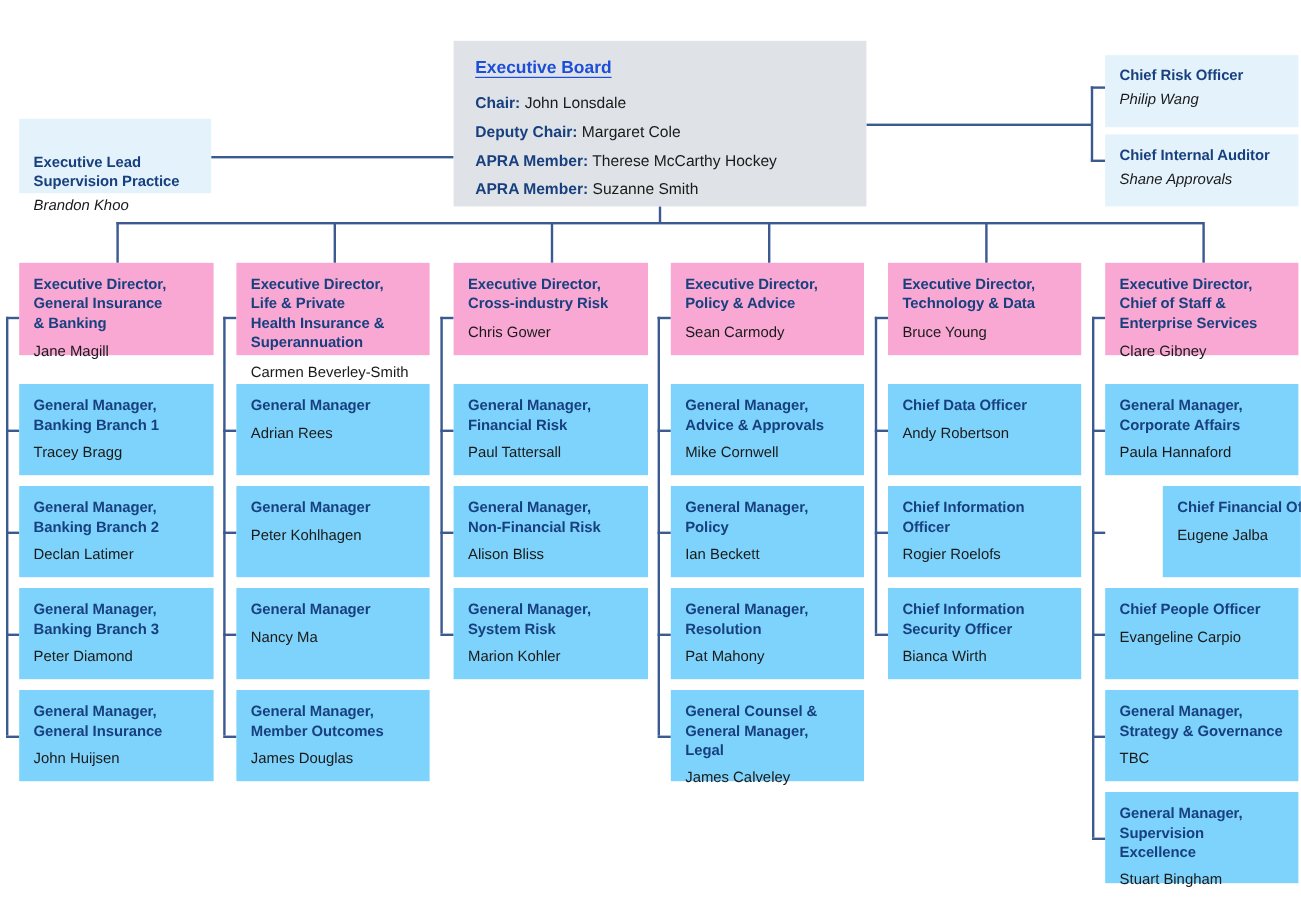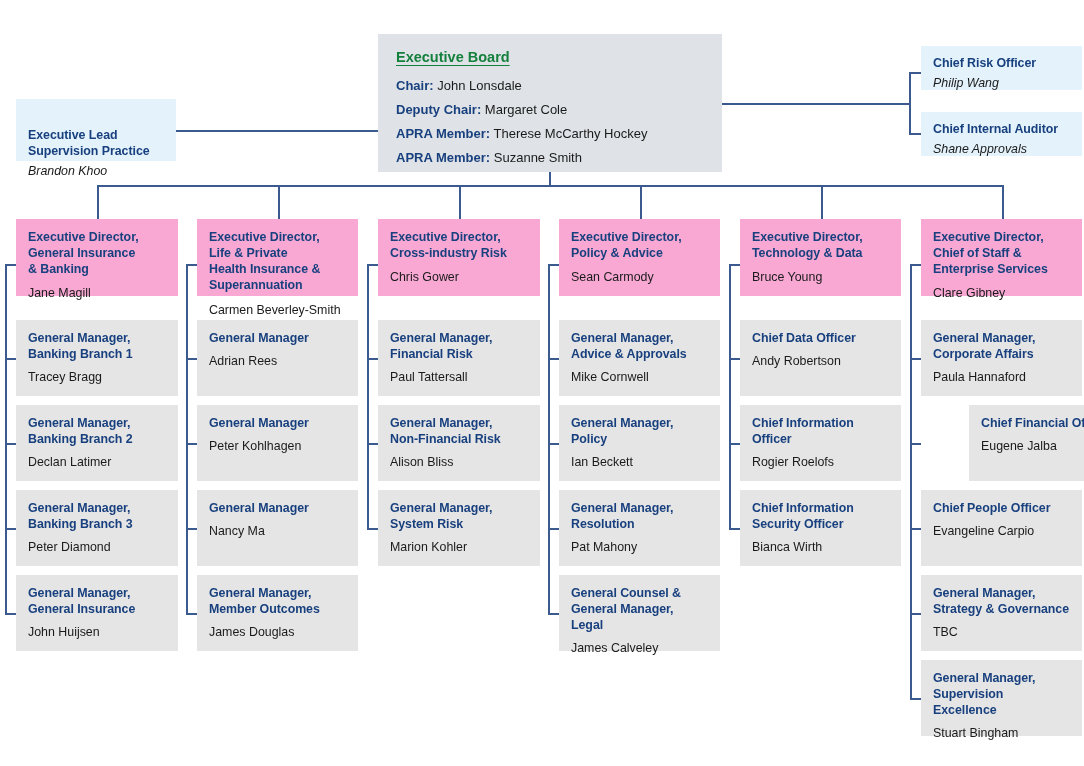--- a/index.html
+++ b/index.html
@@ -47,21 +47,21 @@
     left: 378px;
     top: 34px;
     width: 344px;
     height: 138px;
     background: #dfe3e7;
     padding: 14px 0 0 18px;
   }
   .board .board-title {
     font-weight: bold;
     font-size: 14.5px;
-    color: #15803d;
+    color: #1d4ed8;
     text-decoration: underline;
     text-underline-offset: 3px;
     margin: 0 0 11px 0;
   }
   .board .row {
     font-size: 13px;
     color: #1a1a1a;
     margin: 0 0 7px 0;
   }
   .board .row .lbl {
@@ -78,40 +78,40 @@
     background: #e3f2fb;
     padding: 9px 10px 0 12px;
   }
   .lead .title { margin-bottom: 4px; margin-top: 19px; }
   .lead .person { font-style: italic; }
 
   
   .officer {
     left: 921px;
     width: 161px;
-    height: 44px;
+    height: 60px;
     background: #e3f2fb;
     padding: 9px 10px 0 12px;
   }
   .officer .title { margin-bottom: 4px; }
   .officer .person { font-style: italic; }
   .officer-0 { top: 46px; }
   .officer-1 { top: 112px; }
 
   
   .colhead {
     top: 219px;
     height: 77px;
     background: #f9a8d4;
   }
   .colhead .title { margin-bottom: 8px; }
 
   
   .child {
-    background: #e5e5e5;
+    background: #7dd3fc;
   }
 
   
   .col-0 { left: 16px;  width: 162px; }
   .col-1 { left: 197px; width: 161px; }
   .col-2 { left: 378px; width: 162px; }
   .col-3 { left: 559px; width: 161px; }
   .col-4 { left: 740px; width: 161px; }
   .col-5 { left: 921px; width: 161px; }
 

